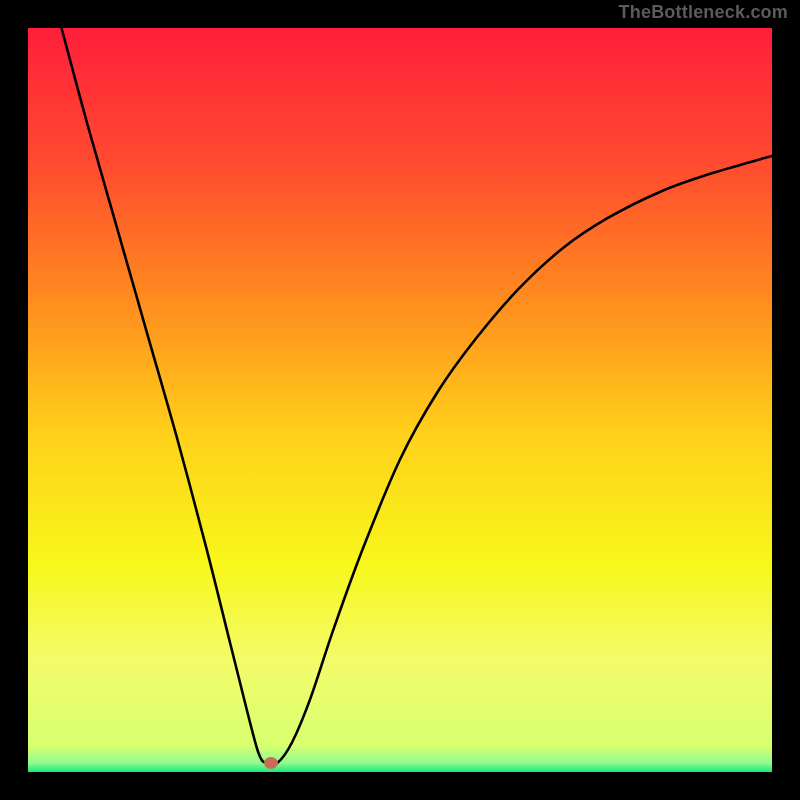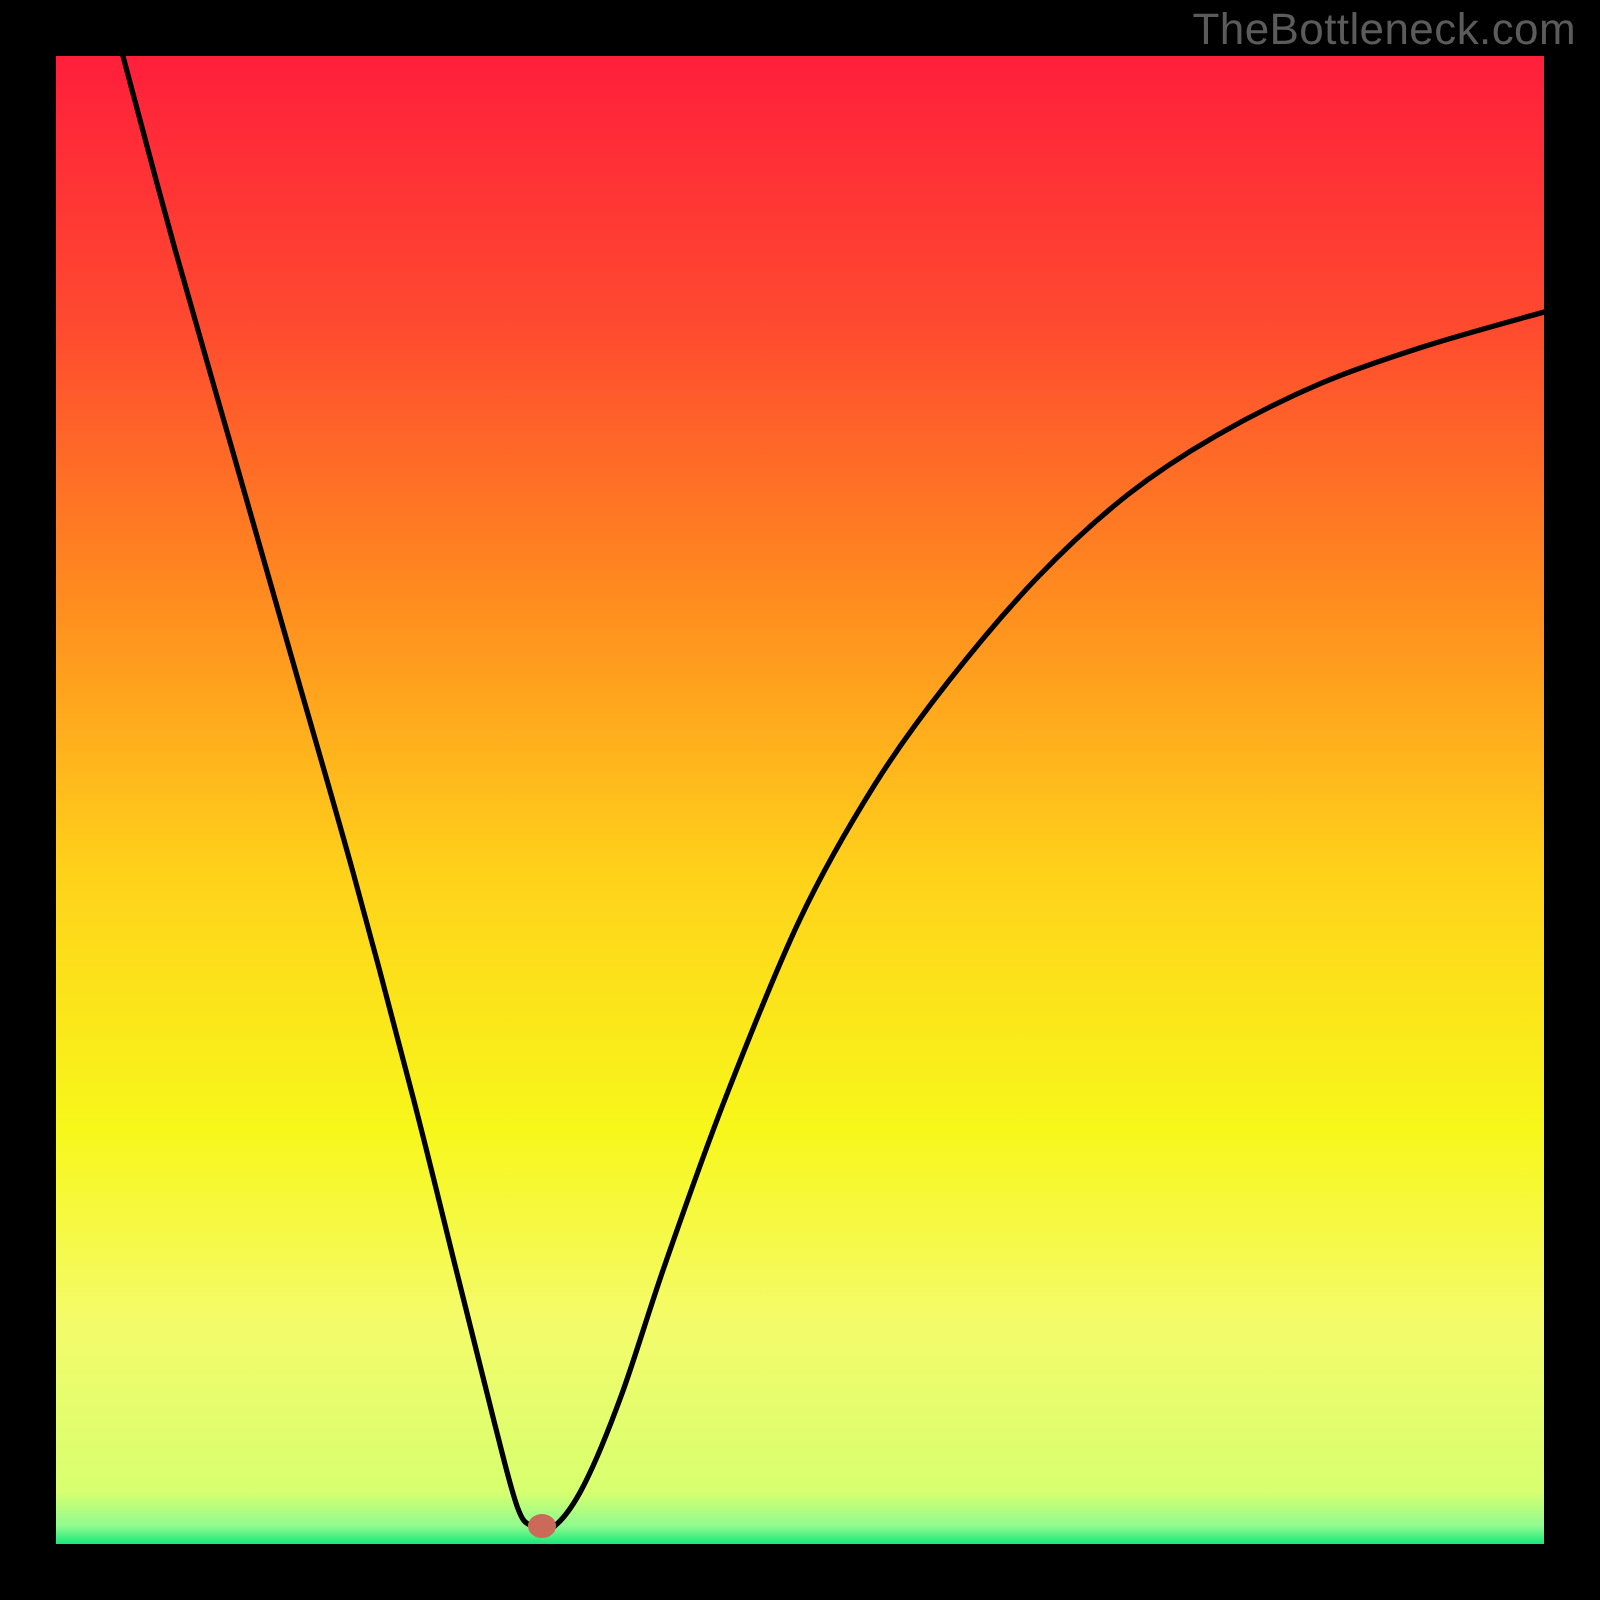--- a/index.html
+++ b/index.html
@@ -15,23 +15,23 @@
     position: relative;
     width: 800px;
     height: 800px;
     background: #000;
   }
   .watermark {
     position: absolute;
     top: 2px;
     right: 12px;
     color: #5b5b5b;
-    font-size: 22px;
+    font-size: 18px;
     letter-spacing: 0.2px;
-    font-weight: 400;
+    font-weight: 700;
     z-index: 3;
   }
   svg.plot {
     position: absolute;
     left: 28px;
     top: 28px;
     width: 744px;
     height: 744px;
     z-index: 1;
   }

